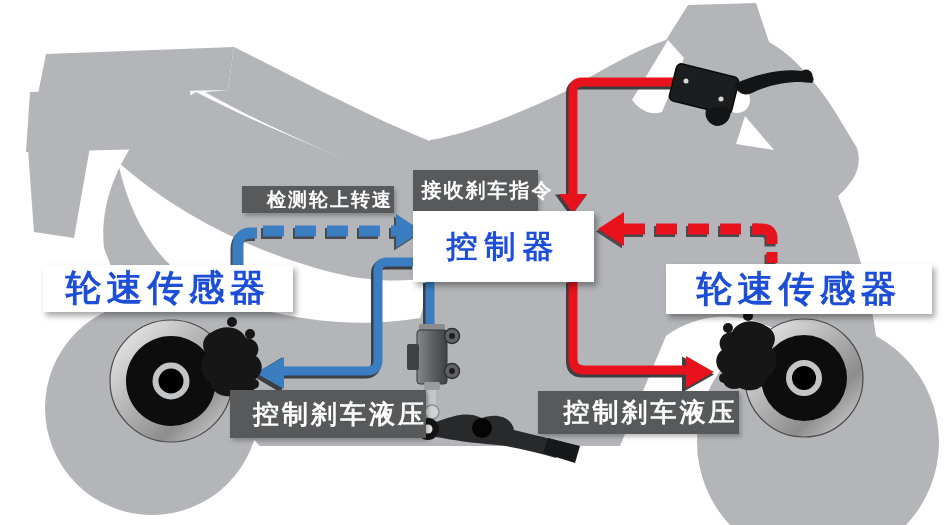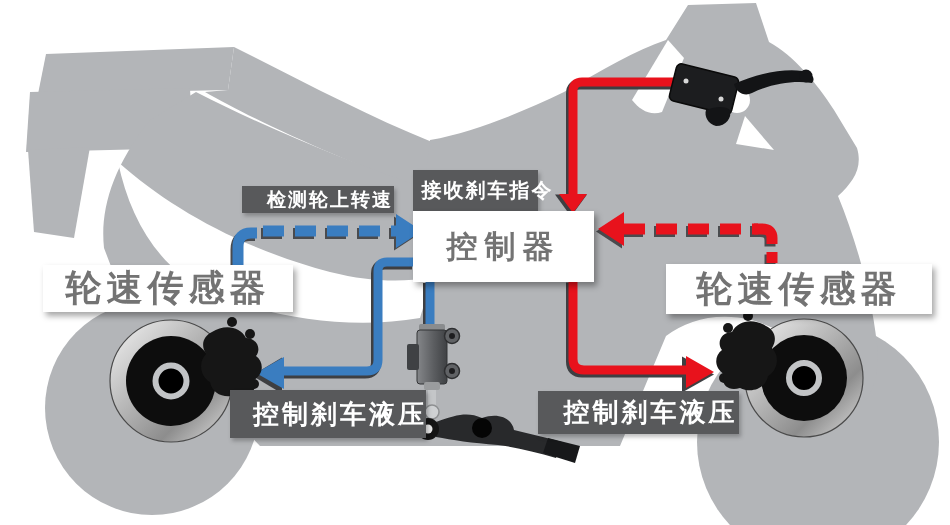--- a/index.html
+++ b/index.html
@@ -19,21 +19,21 @@
   .lbl{
     position:absolute;z-index:10;display:flex;align-items:center;justify-content:center;
     font-weight:bold;white-space:nowrap;box-sizing:border-box;
   }
   .lbl-dark{
     background:var(--label-dark-gray);color:#ffffff;
     box-shadow:2px 3px 4px rgba(0,0,0,0.25);
     padding-left:24px;
   }
   .lbl-white{
-    background:#ffffff;color:#737373;
+    background:#ffffff;color:#1d4ed8;
     box-shadow:3px 4px 6px rgba(0,0,0,0.35);
     text-align:right;
   }
   #lbl-detect      {left:242px;top:186px;width:152px;height:27px;font-size:19px;letter-spacing:2px;}
   #lbl-receive     {left:413px;top:170px;width:125px;height:41px;font-size:20px;letter-spacing:2px;}
   #controller-box  {left:413px;top:211px;width:181px;height:71px;font-size:31px;letter-spacing:7px;}
   #lbl-rear-sensor {left:43px; top:265px;width:250px;height:47px;font-size:36px;letter-spacing:5px;}
   #lbl-front-sensor{left:666px;top:264px;width:266px;height:50px;font-size:36px;letter-spacing:5px;}
   #lbl-hyd-rear    {left:230px;top:390px;width:196px;height:48px;font-size:26px;letter-spacing:3px;}
   #lbl-hyd-front   {left:538px;top:391px;width:201px;height:43px;font-size:26px;letter-spacing:3px;}

